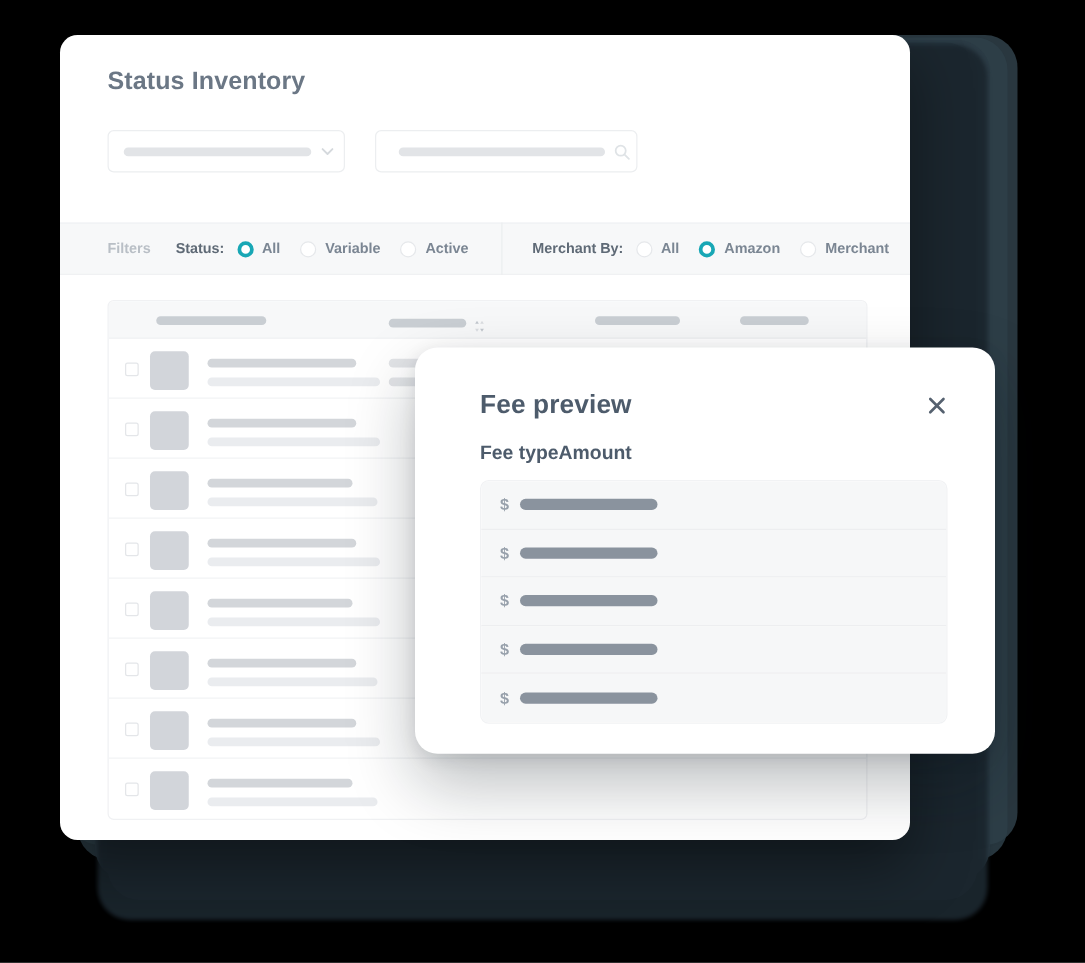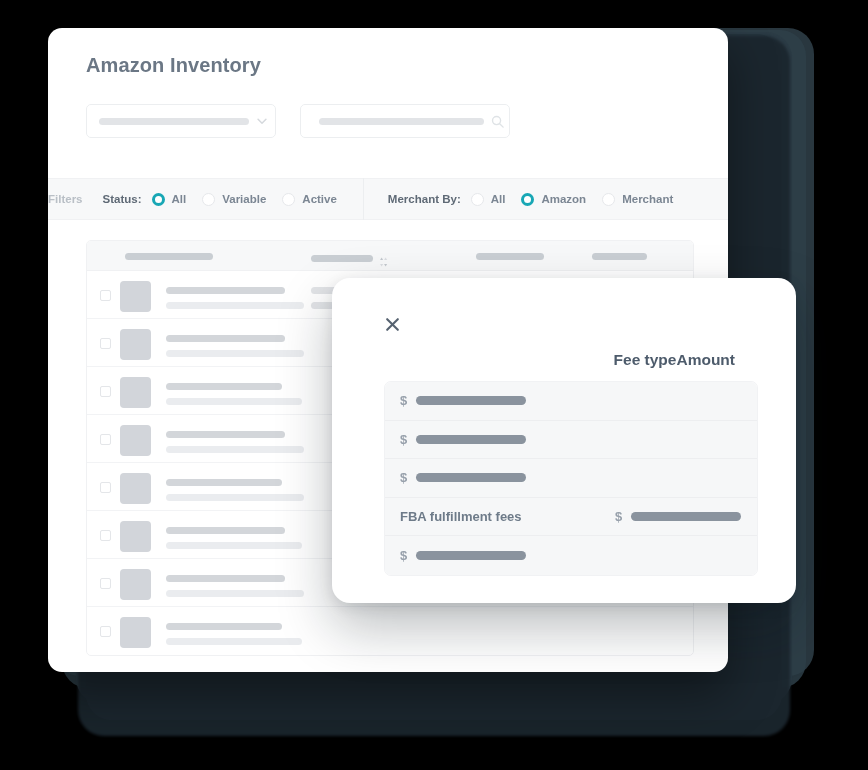--- a/index.html
+++ b/index.html
@@ -101,20 +101,21 @@
 
   
   .filter-bar {
     position: absolute;
     left: 0; top: 150px;
     width: 100%; height: 42px;
     background: #f7f8f9;
     border-top: 1px solid #f0f1f3;
     border-bottom: 1px solid #f0f1f3;
     display: flex; align-items: center;
+    padding-left: 38px;
     font-size: 11.5px;
   }
   .filter-label { color: #b9bfc6; margin-right: 20px; font-weight: bold; }
   .group-label { color: #5f6a76; font-weight: bold; margin-right: 10px; }
 
   .radio-group { display: flex; align-items: center; }
   .radio-opt { display: flex; align-items: center; margin-right: 16px; cursor: pointer; }
   .radio-dot {
     width: 13px; height: 13px; border-radius: 50%;
     background: #ffffff;
@@ -207,21 +208,21 @@
   .modal-head {
     display: flex; align-items: flex-start; justify-content: space-between;
   }
   .modal-title {
     font-size: 21px; font-weight: bold; color: #4d5b6b;
     letter-spacing: .1px;
   }
   .close-icon { width: 17px; height: 17px; color: #55616f; margin-top: 4px; cursor: pointer; }
 
   .fee-head {
-    display: flex; justify-content: flex-end;
+    display: flex; justify-content: flex-start;
     margin-top: 18px; margin-bottom: 12px;
     padding-right: 23px;
   }
   .fee-head-cell { font-size: 15.5px; font-weight: bold; color: #4d5b6b; }
 
   .fee-table {
     border: 1px solid #f1f2f4;
     border-radius: 7px;
     overflow: hidden;
   }
@@ -246,21 +247,21 @@
 
   <div class="stack-glow"></div>
   <div class="stack-layer stack-l0"></div>
   <div class="stack-layer stack-l1"></div>
   <div class="stack-layer stack-l2"></div>
   <div class="stack-layer stack-l3"></div>
   <div class="stack-layer stack-l4"></div>
 
   <div class="card">
 
-    <div class="page-title">Amazon Inventory</div>
+    <div class="page-title">Status Inventory</div>
 
     <div class="controls">
 
       <div class="select-box">
         <span class="skel"></span>
         <span class="chevron">
           <svg viewBox="0 0 16 16" fill="none" stroke="currentColor" stroke-width="1.7" stroke-linecap="round" stroke-linejoin="round">
               <path d="M3.5 6 L8 10.5 L12.5 6"></path>
             </svg>
         </span>
@@ -421,20 +422,21 @@
           </div>
         </div>
 
     </div>
 
   </div>
 
   <div class="modal">
 
     <div class="modal-head">
+      <div class="modal-title">Fee preview</div>
       <span class="close-icon">
         <svg viewBox="0 0 17 17" fill="none" stroke="currentColor" stroke-width="2.1" stroke-linecap="round">
             <path d="M3.2 3.2 L13.8 13.8"></path>
             <path d="M13.8 3.2 L3.2 13.8"></path>
           </svg>
       </span>
     </div>
 
     <div class="fee-head">
       <div class="fee-head-cell">Fee type</div>
@@ -454,21 +456,20 @@
             <span class="skel"></span>
           </span>
         </div>
         <div class="fee-row">
           <span class="fee-amt">
             <span class="fee-dollar">$</span>
             <span class="skel"></span>
           </span>
         </div>
         <div class="fee-row">
-          <span class="fee-name">FBA fulfillment fees</span>
           <span class="fee-amt">
             <span class="fee-dollar">$</span>
             <span class="skel"></span>
           </span>
         </div>
         <div class="fee-row">
           <span class="fee-amt">
             <span class="fee-dollar">$</span>
             <span class="skel"></span>
           </span>

